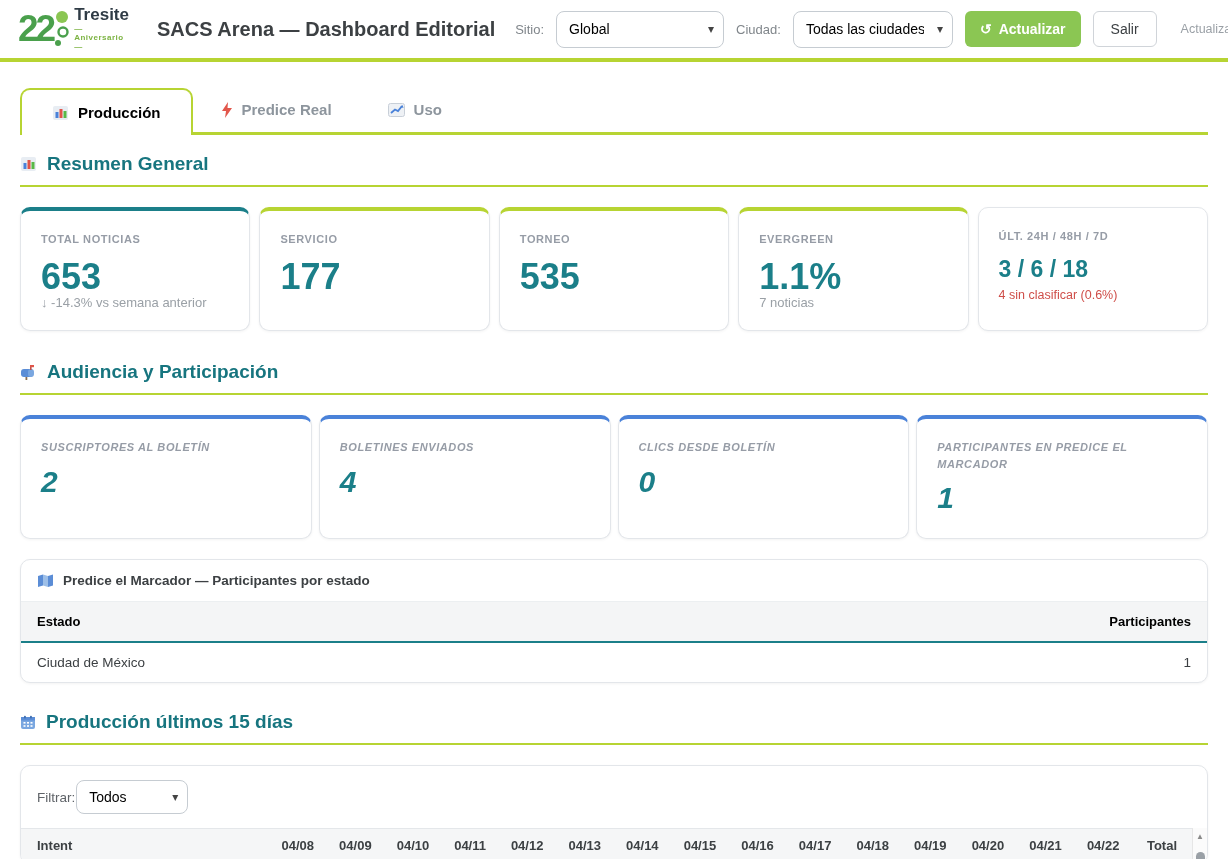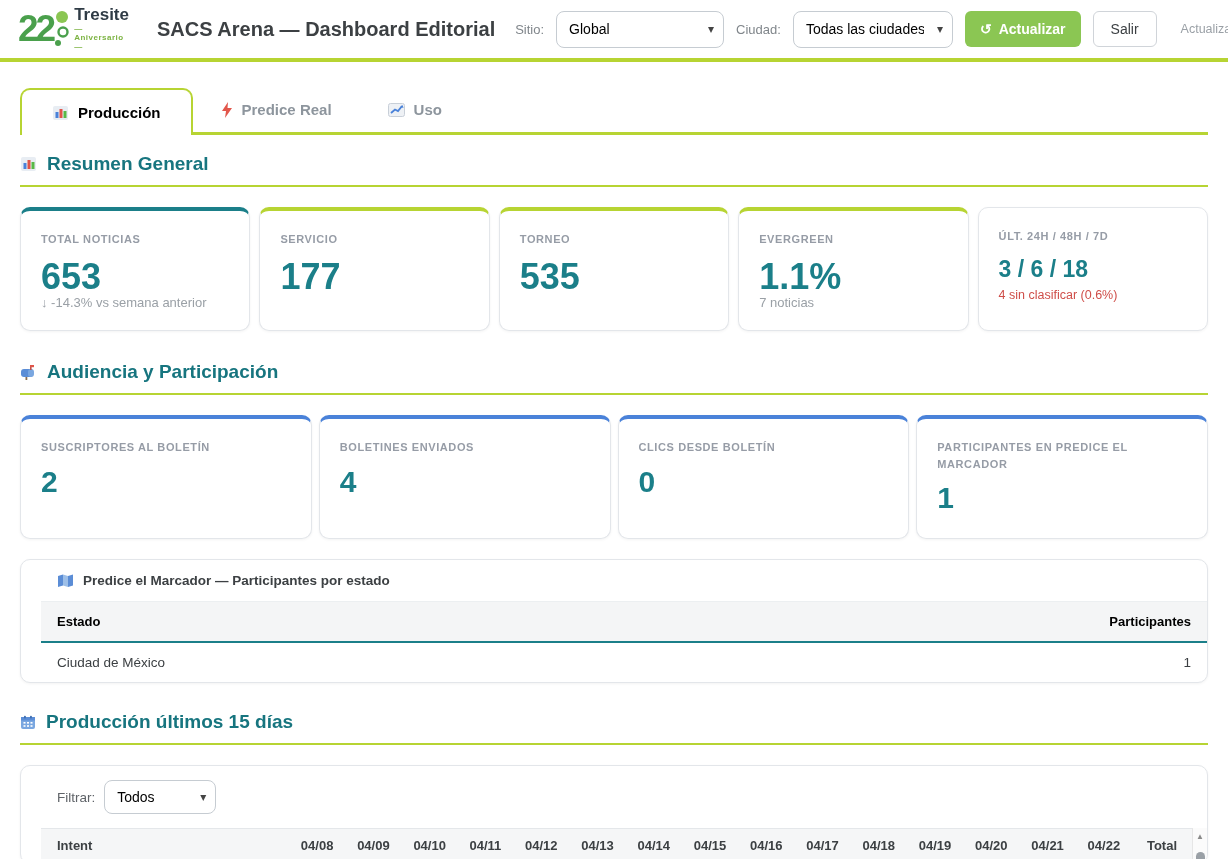--- a/index.html
+++ b/index.html
@@ -40,39 +40,39 @@
   .tab.active { background:#fff; border:2px solid #b7d433; border-bottom:none; border-radius:10px 10px 0 0;
     padding:14px 30px 14px; margin-bottom:-3px; color:#000000; }
   .tab.inactive { padding:11px 28px 14px; color:#8d959d; }
 
   .sec-head { margin-top:18px; display:flex; align-items:center; gap:10px; padding-bottom:10px;
     border-bottom:2px solid #b7d433; }
   .sec-head + .sec-head, .spacer-lg { margin-top:30px; }
   .sec-title { font-size:19px; font-weight:700; color:#17757f; }
 
   .grid5 { margin-top:20px; display:grid; grid-template-columns:repeat(5,1fr); gap:9px; }
-  .grid4 { margin-top:20px; display:grid; grid-template-columns:repeat(4,1fr); gap:7px; }
+  .grid4 { margin-top:20px; display:grid; grid-template-columns:repeat(4,1fr); gap:7px;font-style:italic; }
   .card { background:#fff; border:1px solid #e3e6ea; border-radius:10px;
     box-shadow:0 1px 3px rgba(0,0,0,.05); padding:20px 20px 14px; min-height:124px; }
   .card-label { font-size:11px; font-weight:700; color:#969ca6; letter-spacing:.6px; line-height:1.5; }
   .card-value { font-size:36px; font-weight:700; color:#1b7f89; margin-top:10px; line-height:1.05; }
   .card-value.small { font-size:23px; margin-top:12px; }
   .card-value.mid { font-size:30px; }
   .card-sub { font-size:13px; color:#9aa0a6; }
   .card-sub.red { color:#cf4e49; font-size:12.5px; margin-top:7px; }
 
   .panel { margin-top:20px; border:1px solid #e3e6ea; border-radius:10px; overflow:hidden;
-    box-shadow:0 1px 3px rgba(0,0,0,.05); background:#fff;padding-left:20px; }
+    box-shadow:0 1px 3px rgba(0,0,0,.05); background:#fff; }
   .panel-title { display:flex; align-items:center; gap:9px; padding:13px 16px; font-size:13.5px;
     font-weight:700; color:#3c4043; border-bottom:1px solid #eceff1; }
   .ptable-head { display:flex; justify-content:space-between; background:#f4f5f6; padding:12px 16px;
     font-size:13px; font-weight:700; color:#000000; border-bottom:2px solid #1b7f89; }
   .ptable-row { display:flex; justify-content:space-between; padding:12px 16px; font-size:13.5px; color:#3c4043; }
 
-  .filter-row { display:flex; align-items:center; gap:9px; padding:14px 16px 10px; }
+  .filter-row { display:flex; align-items:center; gap:1px; padding:14px 16px 10px; }
   .filter-label { font-size:13.5px; color:#5f6368; }
   .sel-filter select { width:112px; height:34px; }
 
   .prod-wrap { position:relative; margin-top:4px; padding-right:15px; }
   table.prod { width:100%; border-collapse:collapse; }
   table.prod th { background:#f5f6f7; border-top:1px solid #e4e7ea; border-bottom:1px solid #e4e7ea;
     padding:9px 4px; font-size:13px; font-weight:700; color:#3c4043; text-align:center; }
   table.prod th.c-intent { text-align:left; padding-left:16px; width:248px; }
   table.prod th.c-total { width:60px; }
 

